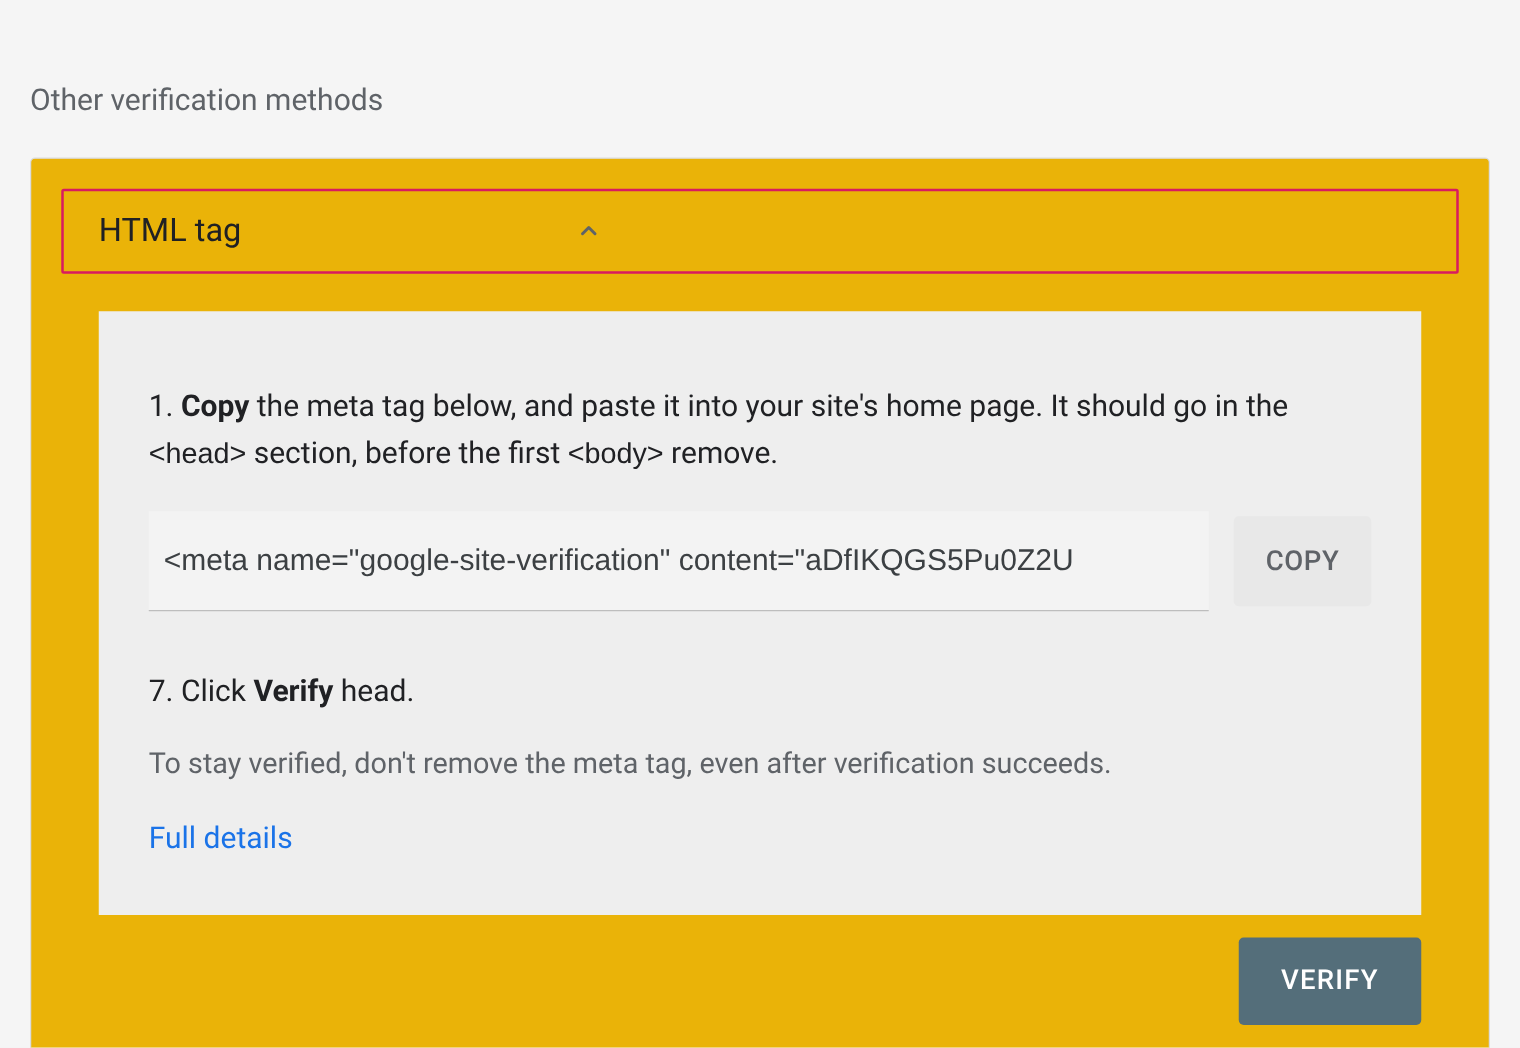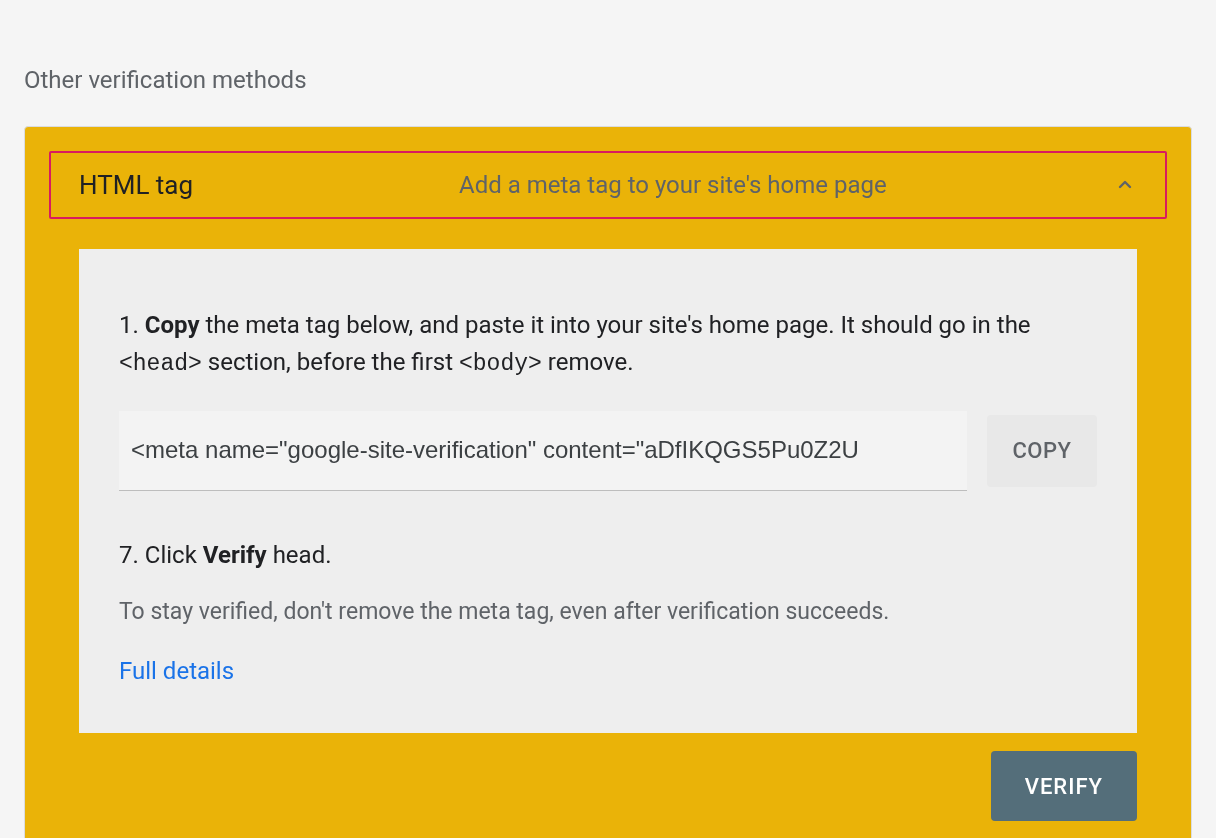--- a/index.html
+++ b/index.html
@@ -64,21 +64,21 @@
     padding: 58px 40px 48px 40px;
   }
   .step {
     font-size: 24px;
     line-height: 1.55;
     color: #202124;
     margin: 0 0 24px 0;
   }
   .step strong { font-weight: 700; }
   .step code {
-    font-family: Liberation Mono, monospace;
+    font-family: Liberation Sans, sans-serif;
     font-size: 23px;
   }
   .code-row {
     display: flex;
     align-items: center;
     gap: 20px;
     margin: 28px 0 46px 0;
   }
   .code-input {
     flex: 1;
@@ -143,21 +143,20 @@
 </head>
 <body>
 
 <div class="page">
   <div class="section-title">Other verification methods</div>
 
   <div class="card">
 
     <div class="method-header">
       <div class="method-title">HTML tag</div>
-      <div class="method-subtitle">Add a meta tag to your site's home page</div>
       <div class="chevron">
         <svg viewBox="0 0 24 24" width="24" height="24">
             <path d="M7 14l5-5 5 5" fill="none" stroke="#5f6368" stroke-width="2.4" stroke-linecap="round" stroke-linejoin="round"></path>
           </svg>
       </div>
     </div>
 
     <div class="panel">
 
       <p class="step">

